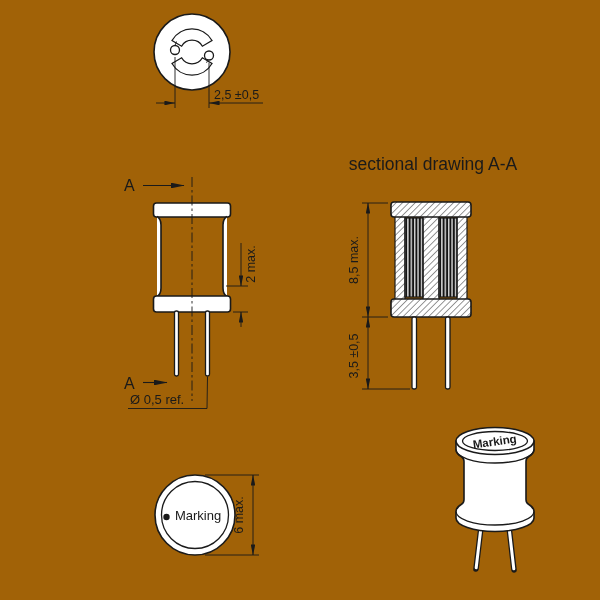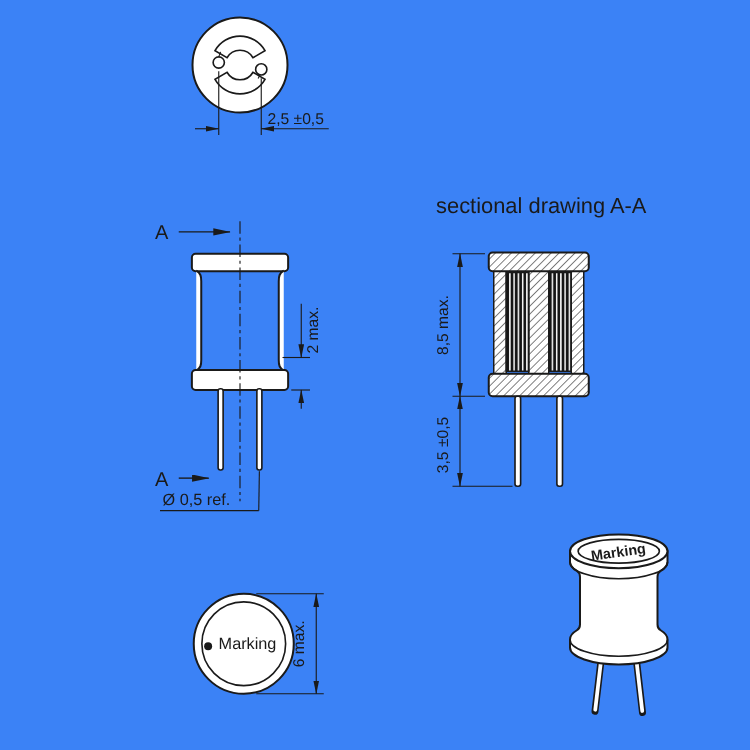--- a/index.html
+++ b/index.html
@@ -1,16 +1,16 @@
 <!DOCTYPE html>
 <html><head>
 <meta charset="utf-8">
 <style>
   html,body{margin:0;padding:0;background:#ffffff;}
-  .canvas{position:relative;width:600px;height:600px;background:#3b82f6;overflow:hidden;}
+  .canvas{position:relative;width:600px;height:600px;background:#a16207;overflow:hidden;}
   svg{display:block;}
   text{font-family:"Liberation Sans","DejaVu Sans",sans-serif;fill:#1a1a1a;}
   .dim-text{font-size:12.5px;}
   .ref-text{font-size:13px;}
   .title-text{font-size:17.5px;}
   .label-a{font-size:16px;}
   .marking-text{font-size:13px;}
   .marking-3d{font-size:11.5px;font-weight:bold;}
   .outline{fill:#ffffff;stroke:#1a1a1a;stroke-width:1.6;}
   .mid{fill:#ffffff;stroke:#1a1a1a;stroke-width:1.3;}

